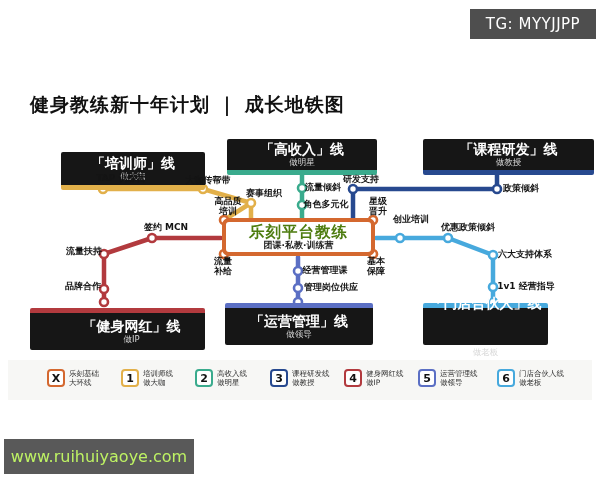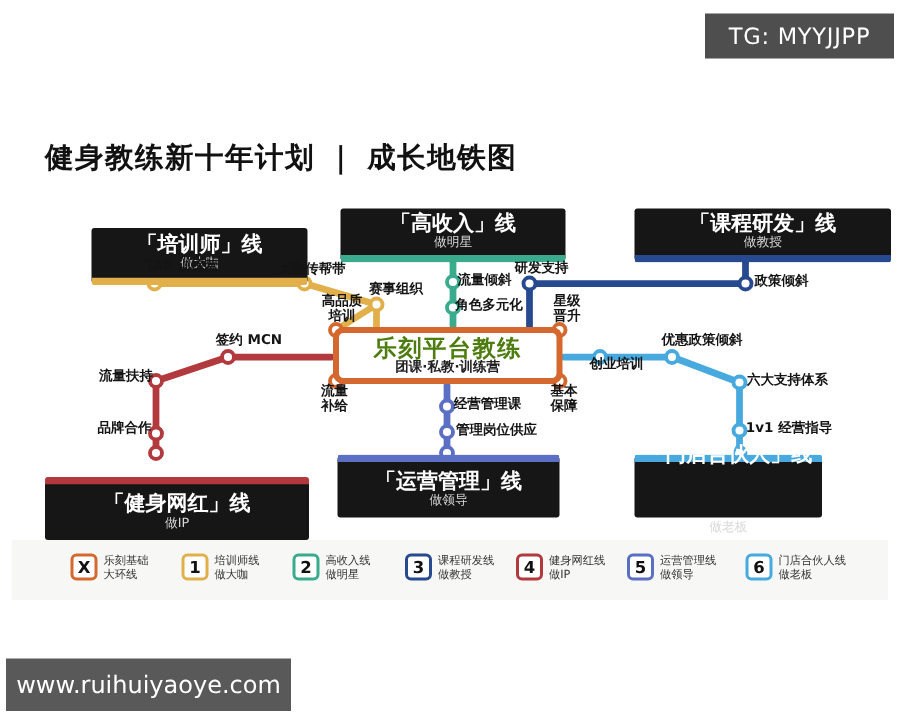--- a/index.html
+++ b/index.html
@@ -51,21 +51,21 @@
     width:18px;height:18px;border:2px solid var(--c);border-radius:4px;background:#fff;
     display:flex;align-items:center;justify-content:center;
     font-size:11px;font-weight:bold;color:#111;box-sizing:border-box;
   }
   .legend-label{
     margin-left:4px;font-size:7.5px;color:#333;line-height:1.2;white-space:pre-line;font-weight:normal;
   }
   
   .website-badge{
     position:absolute;left:4px;top:439px;width:190px;height:35px;z-index:5;
-    background:#595959;color:#ffffff;font-size:16px;
+    background:#595959;color:#bef264;font-size:16px;
     display:flex;align-items:center;justify-content:center;
   }
 </style>
 </head>
 <body>
 
 <div id="stage" style="--orange: #D4682F; --box-bg: #161616; --badge-bg: #4E4E4E;">
 
   <div class="tg-badge">TG: MYYJJPP</div>
   <div class="page-title">健身教练新十年计划 ｜ 成长地铁图</div>
@@ -113,21 +113,21 @@
     <div class="t-tag">做大咖</div>
   </div>
   <div class="terminus edge-bottom" style="left: 227px; top: 139px; width: 150px; height: 31px; --c: #3AAB8D;">
     <div class="t-name">「高收入」线</div>
     <div class="t-tag">做明星</div>
   </div>
   <div class="terminus edge-bottom" style="left: 423px; top: 139px; width: 171px; height: 31px; --c: #27498F;">
     <div class="t-name">「课程研发」线</div>
     <div class="t-tag">做教授</div>
   </div>
-  <div class="terminus edge-top" style="left: 30px; top: 318px; width: 176px; height: 37px; --c: #B23A3E;">
+  <div class="terminus edge-top" style="left: 30px; top: 308px; width: 147px; height: 37px; padding-left: 28px; --c: #B23A3E;">
     <div class="t-name">「健身网红」线</div>
     <div class="t-tag">做IP</div>
   </div>
   <div class="terminus edge-top" style="left: 225px; top: 303px; width: 148px; height: 37px; --c: #5B6FC4;">
     <div class="t-name">「运营管理」线</div>
     <div class="t-tag">做领导</div>
   </div>
   <div class="terminus edge-top" style="left: 423px; top: 303px; width: 125px; height: 37px; gap: 36px; --c: #47A9DD;">
     <div class="t-name">「门店合伙人」线</div>
     <div class="t-tag">做老板</div>
@@ -150,21 +150,21 @@
       <div class="st-label" style="left: 521px; top: 189px;">政策倾斜</div>
       <div class="st-label" style="left: 378px; top: 207px;">星级
 晋升</div>
       <div class="st-label" style="left: 376px; top: 267px;">基本
 保障</div>
       <div class="st-label" style="left: 223px; top: 267px;">流量
 补给</div>
       <div class="st-label" style="left: 166px; top: 228px;">签约 MCN</div>
       <div class="st-label" style="left: 84px; top: 252px;">流量扶持</div>
       <div class="st-label" style="left: 83px; top: 287px;">品牌合作</div>
-      <div class="st-label" style="left: 411px; top: 244px;">创业培训</div>
+      <div class="st-label" style="left: 411px; top: 220px;">创业培训</div>
       <div class="st-label" style="left: 468px; top: 228px;">优惠政策倾斜</div>
       <div class="st-label" style="left: 525px; top: 255px;">六大支持体系</div>
       <div class="st-label" style="left: 526px; top: 287px;">1v1 经营指导</div>
       <div class="st-label" style="left: 325px; top: 271px;">经营管理课</div>
       <div class="st-label" style="left: 331px; top: 288px;">管理岗位供应</div>
     </div>
   <div id="legend-layer">
       <div class="legend-item" style="left: 47px;">
         <div class="legend-badge" style="--c: #D4682F;">X</div>
         <div class="legend-label">乐刻基础

